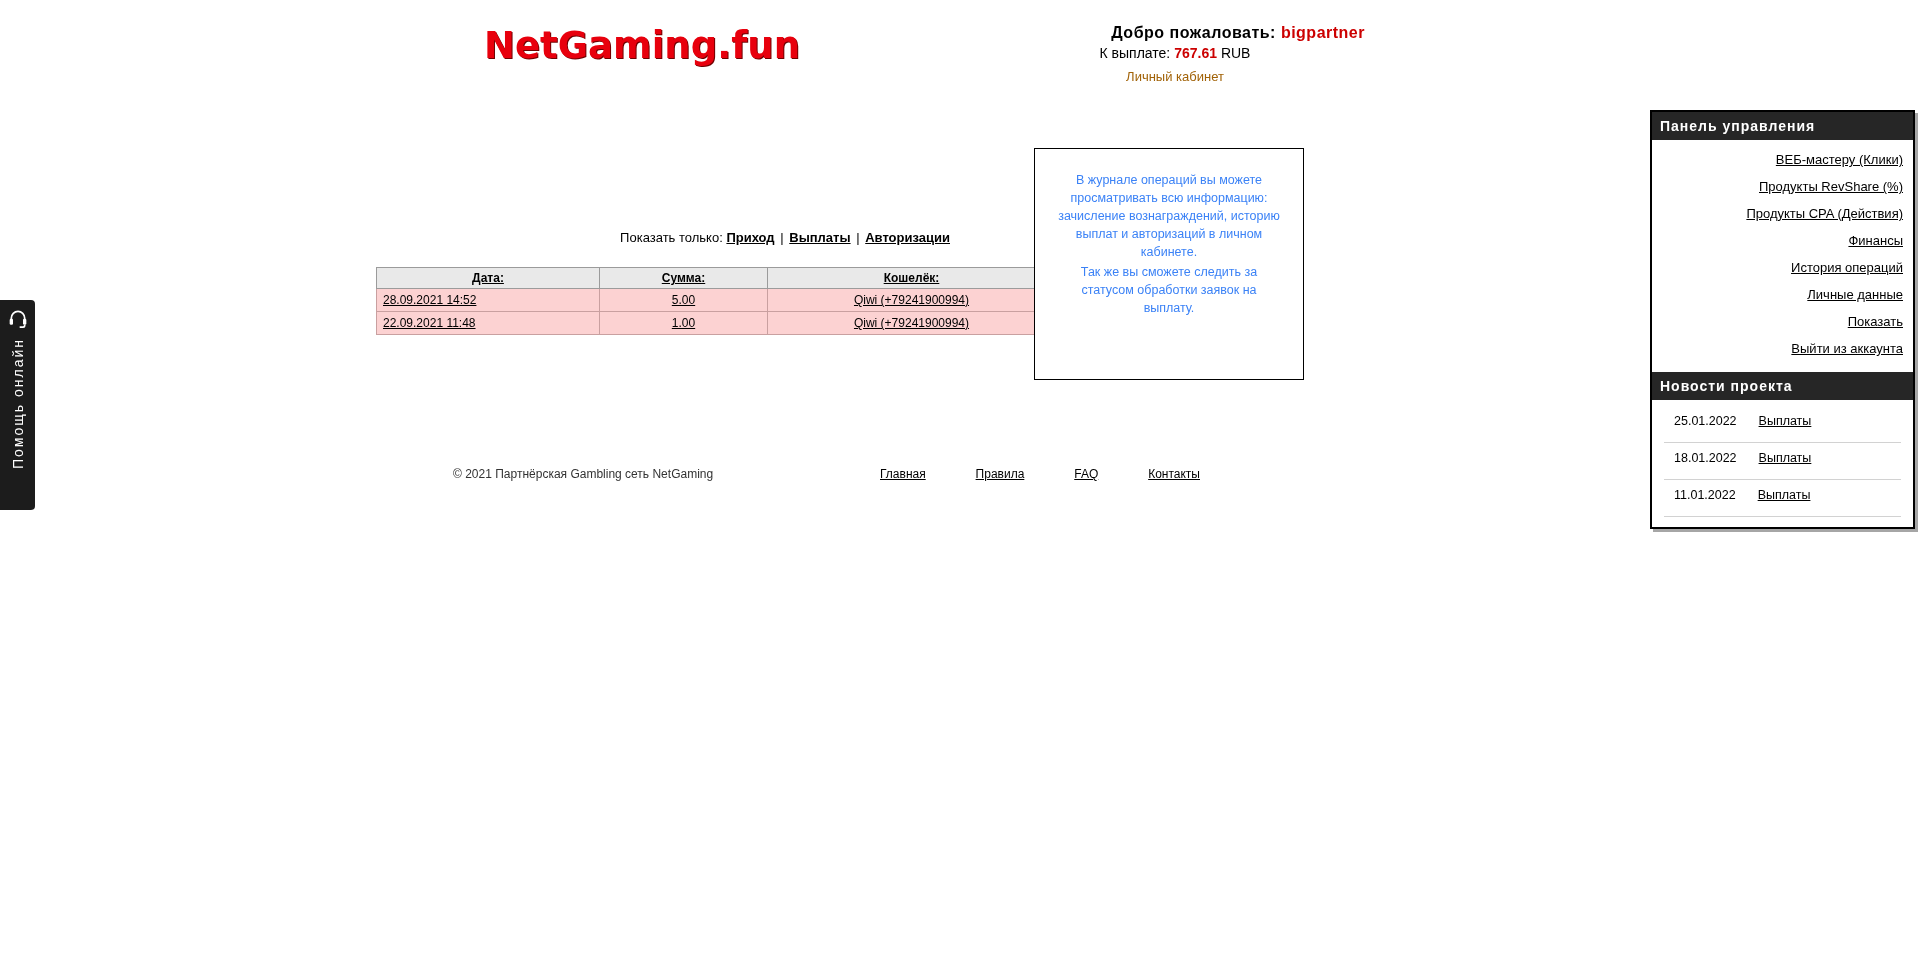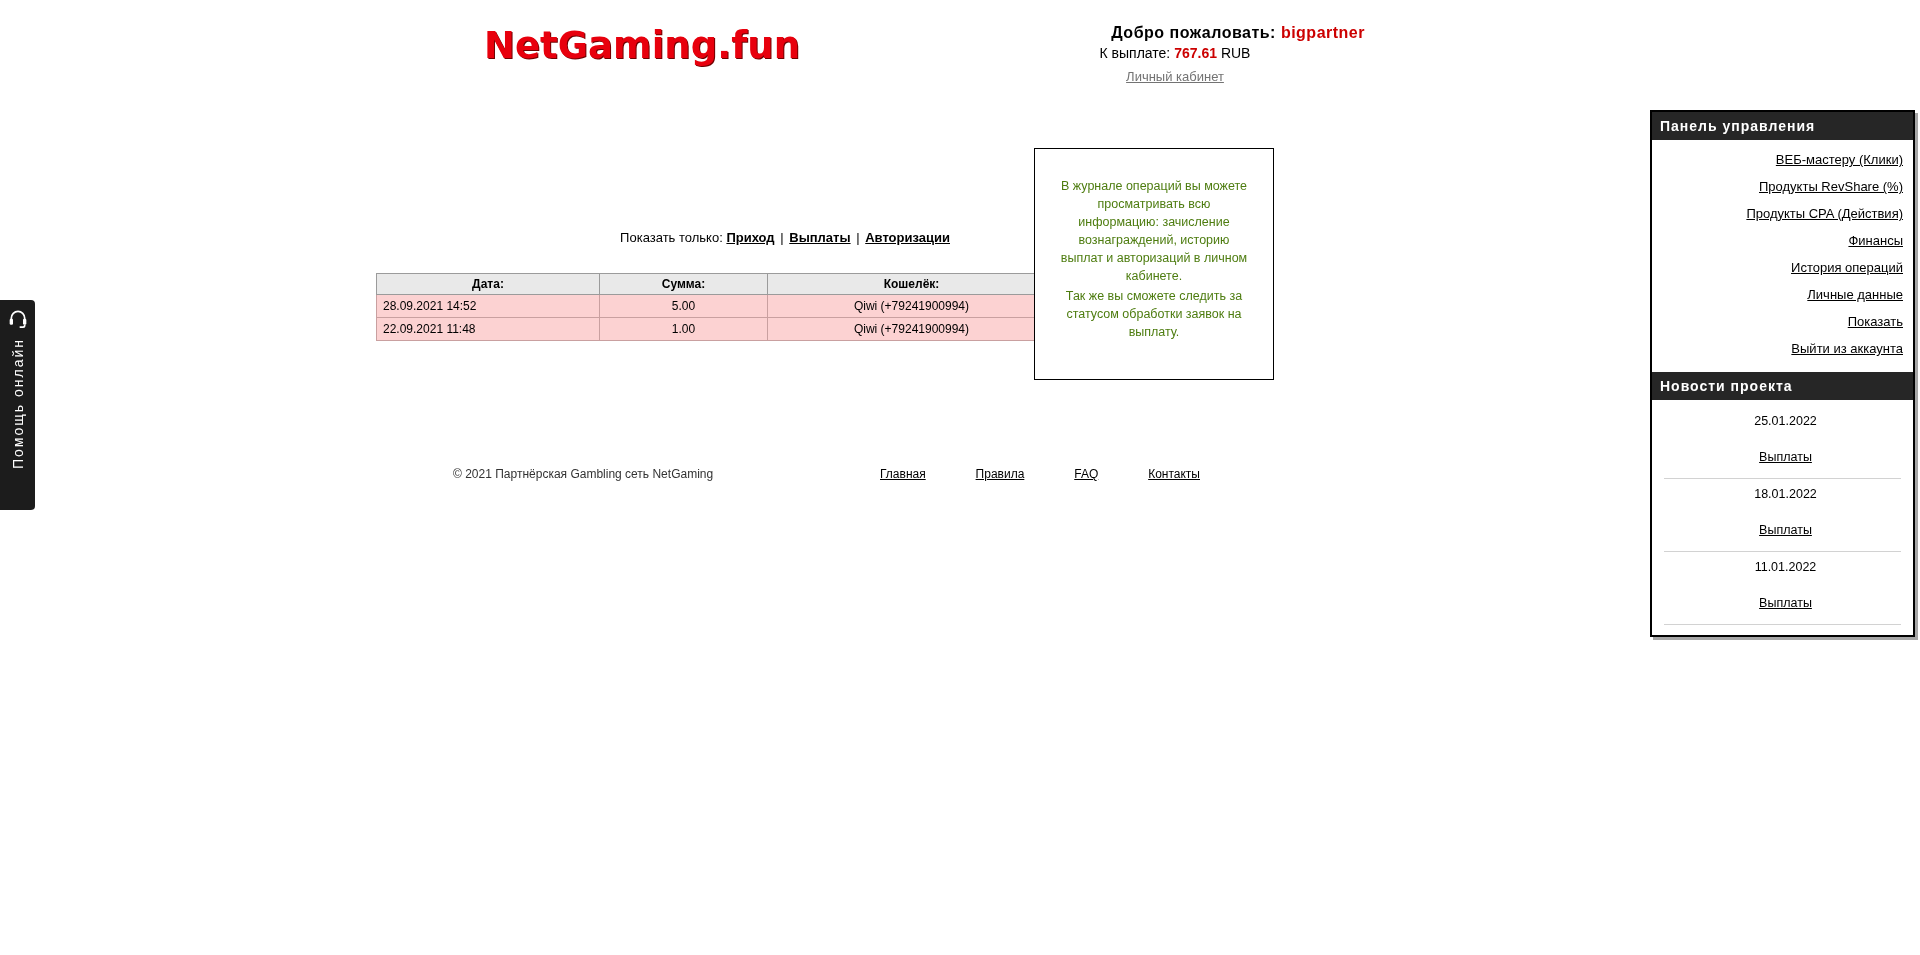--- a/index.html
+++ b/index.html
@@ -90,22 +90,21 @@
   #welcome .user {
     color: #cc0000;
     font-weight: bold;
   }
   #welcome .line2 { font-size: 14px; }
   #welcome .amount { color: #cc0000; font-weight: bold; }
   #welcome .cab {
     display: inline-block;
     margin-top: 2px;
     font-size: 13px;
-    color: #737373;
-    text-decoration: underline;
+    color: #a16207;
     cursor: pointer;
   }
 
   
   #page-title {
     position: absolute;
     left: 376px;
     top: 155px;
     font-size: 26px;
     letter-spacing: 0.5px;
@@ -128,24 +127,25 @@
     text-decoration: underline;
     font-weight: bold;
     cursor: pointer;
   }
   #filters .sep { color: #000; padding: 0 2px; }
 
   
   #ops-table {
     position: absolute;
     left: 376px;
-    top: 273px;
+    top: 267px;
     width: 680px;
     border-collapse: collapse;
     font-size: 12px;
+    text-decoration: underline;
   }
   #ops-table th {
     background: #e9e9e9;
     border: 1px solid #9b9b9b;
     font-size: 12px;
     font-weight: bold;
     padding: 3px 4px;
     text-align: center;
   }
   #ops-table td {
@@ -157,30 +157,30 @@
   }
   #ops-table td.c-date { text-align: left; width: 210px; }
   #ops-table td.c-sum  { text-align: center; width: 155px; }
   #ops-table td.c-wal  { text-align: center; }
 
   
   #info-box {
     position: absolute;
     left: 1034px;
     top: 148px;
-    width: 240px;
+    width: 270px;
     height: 232px;
     border: 1px solid #000000;
     background: #ffffff;
     box-sizing: border-box;
-    padding: 28px 22px;
+    padding: 22px 22px;
     font-size: 12.5px;
     line-height: 18px;
     text-align: center;
-    color: #4d7c0f;
+    color: #3b82f6;
   }
   #info-box p { margin: 0; }
   #info-box p + p { margin-top: 2px; }
 
   
   #footer-copy {
     position: absolute;
     left: 453px;
     top: 467px;
     font-size: 12px;
@@ -233,21 +233,20 @@
     text-align: right;
   }
   .news-list { padding: 6px 12px 10px 12px; }
   .news-row {
     display: flex;
     align-items: center;
     gap: 22px;
     padding: 8px 4px 14px 10px;
     border-bottom: 1px solid #d2d2d2;
     font-size: 12.5px;
-    flex-direction: column;
   }
   .news-row:last-child { border-bottom: 1px solid #d2d2d2; }
   .news-date { color: #000000; }
   .news-link {
     color: #000000;
     text-decoration: underline;
     cursor: pointer;
   }
 </style>
 </head>

